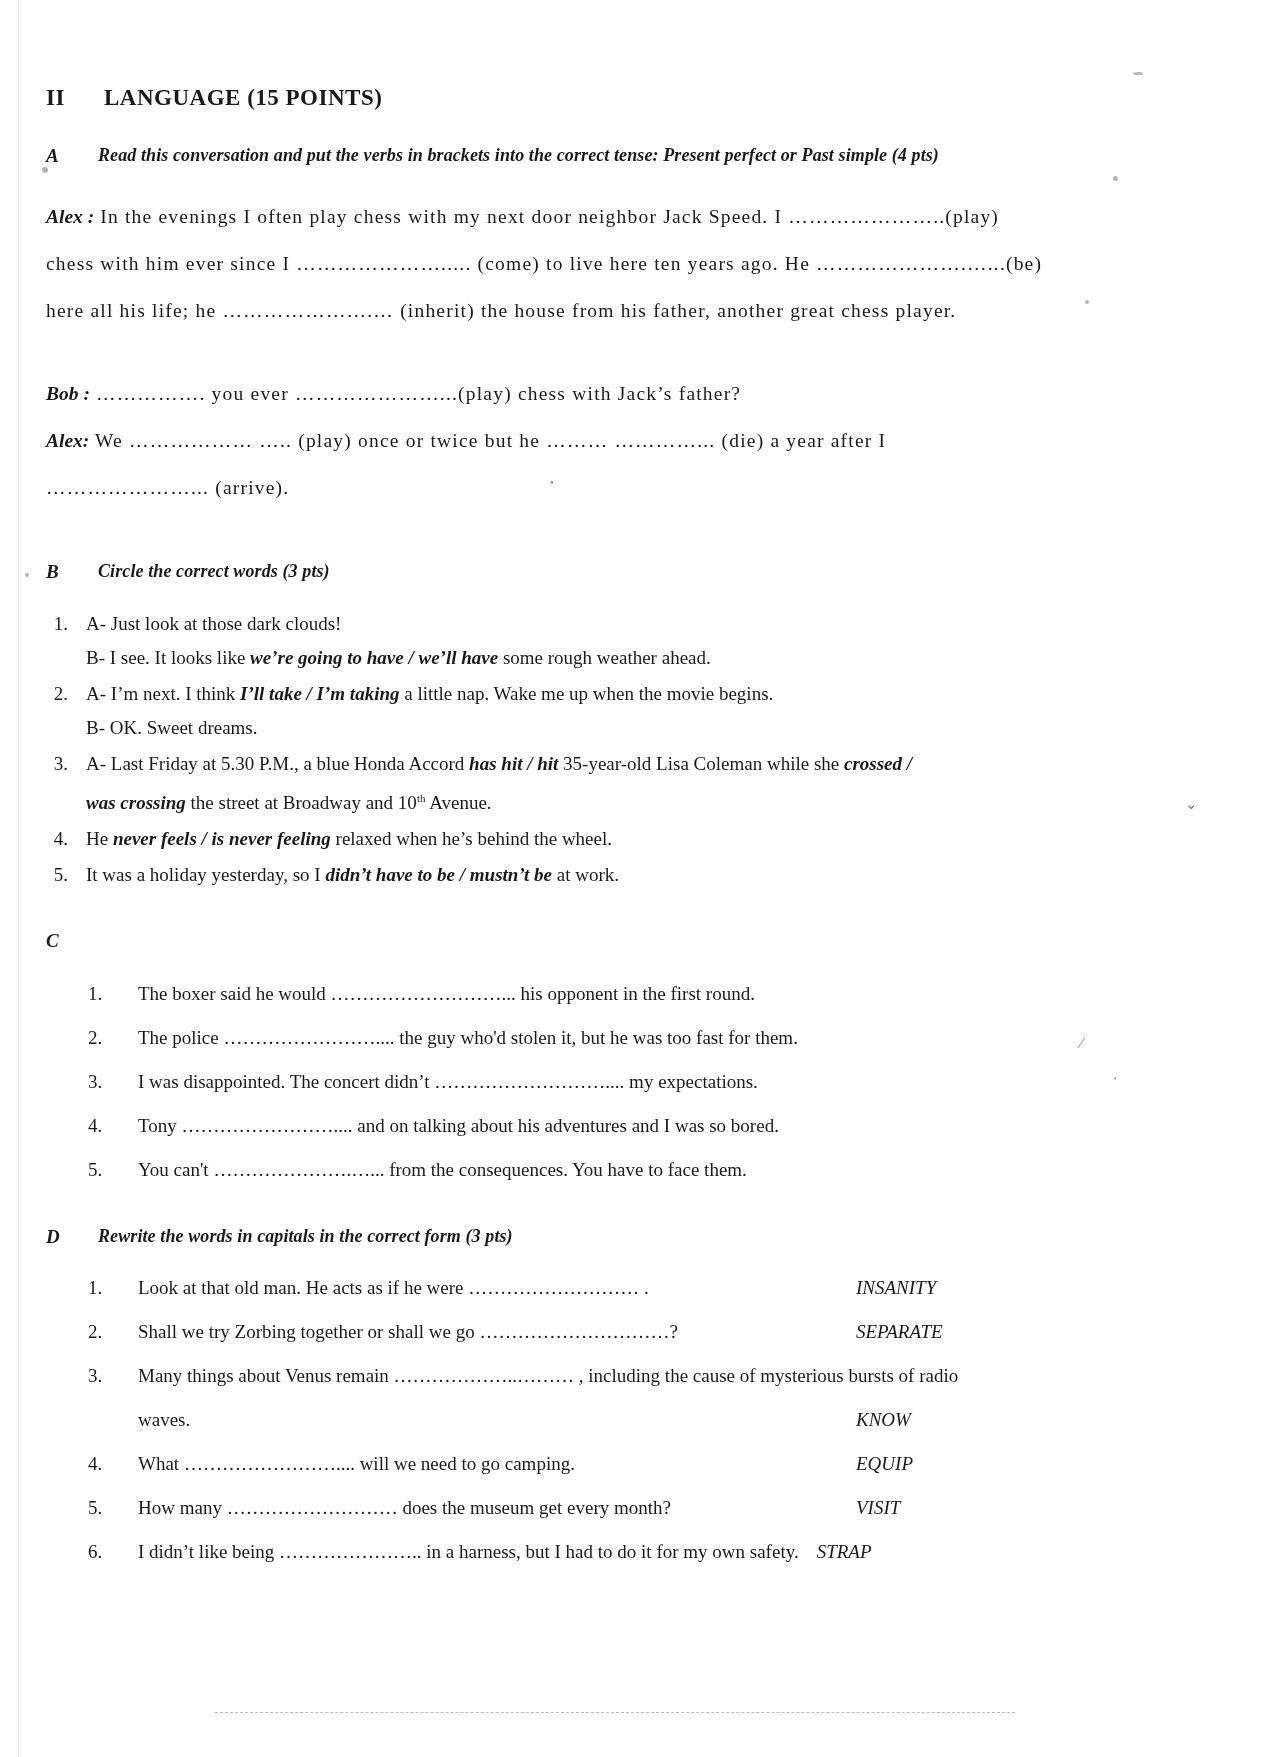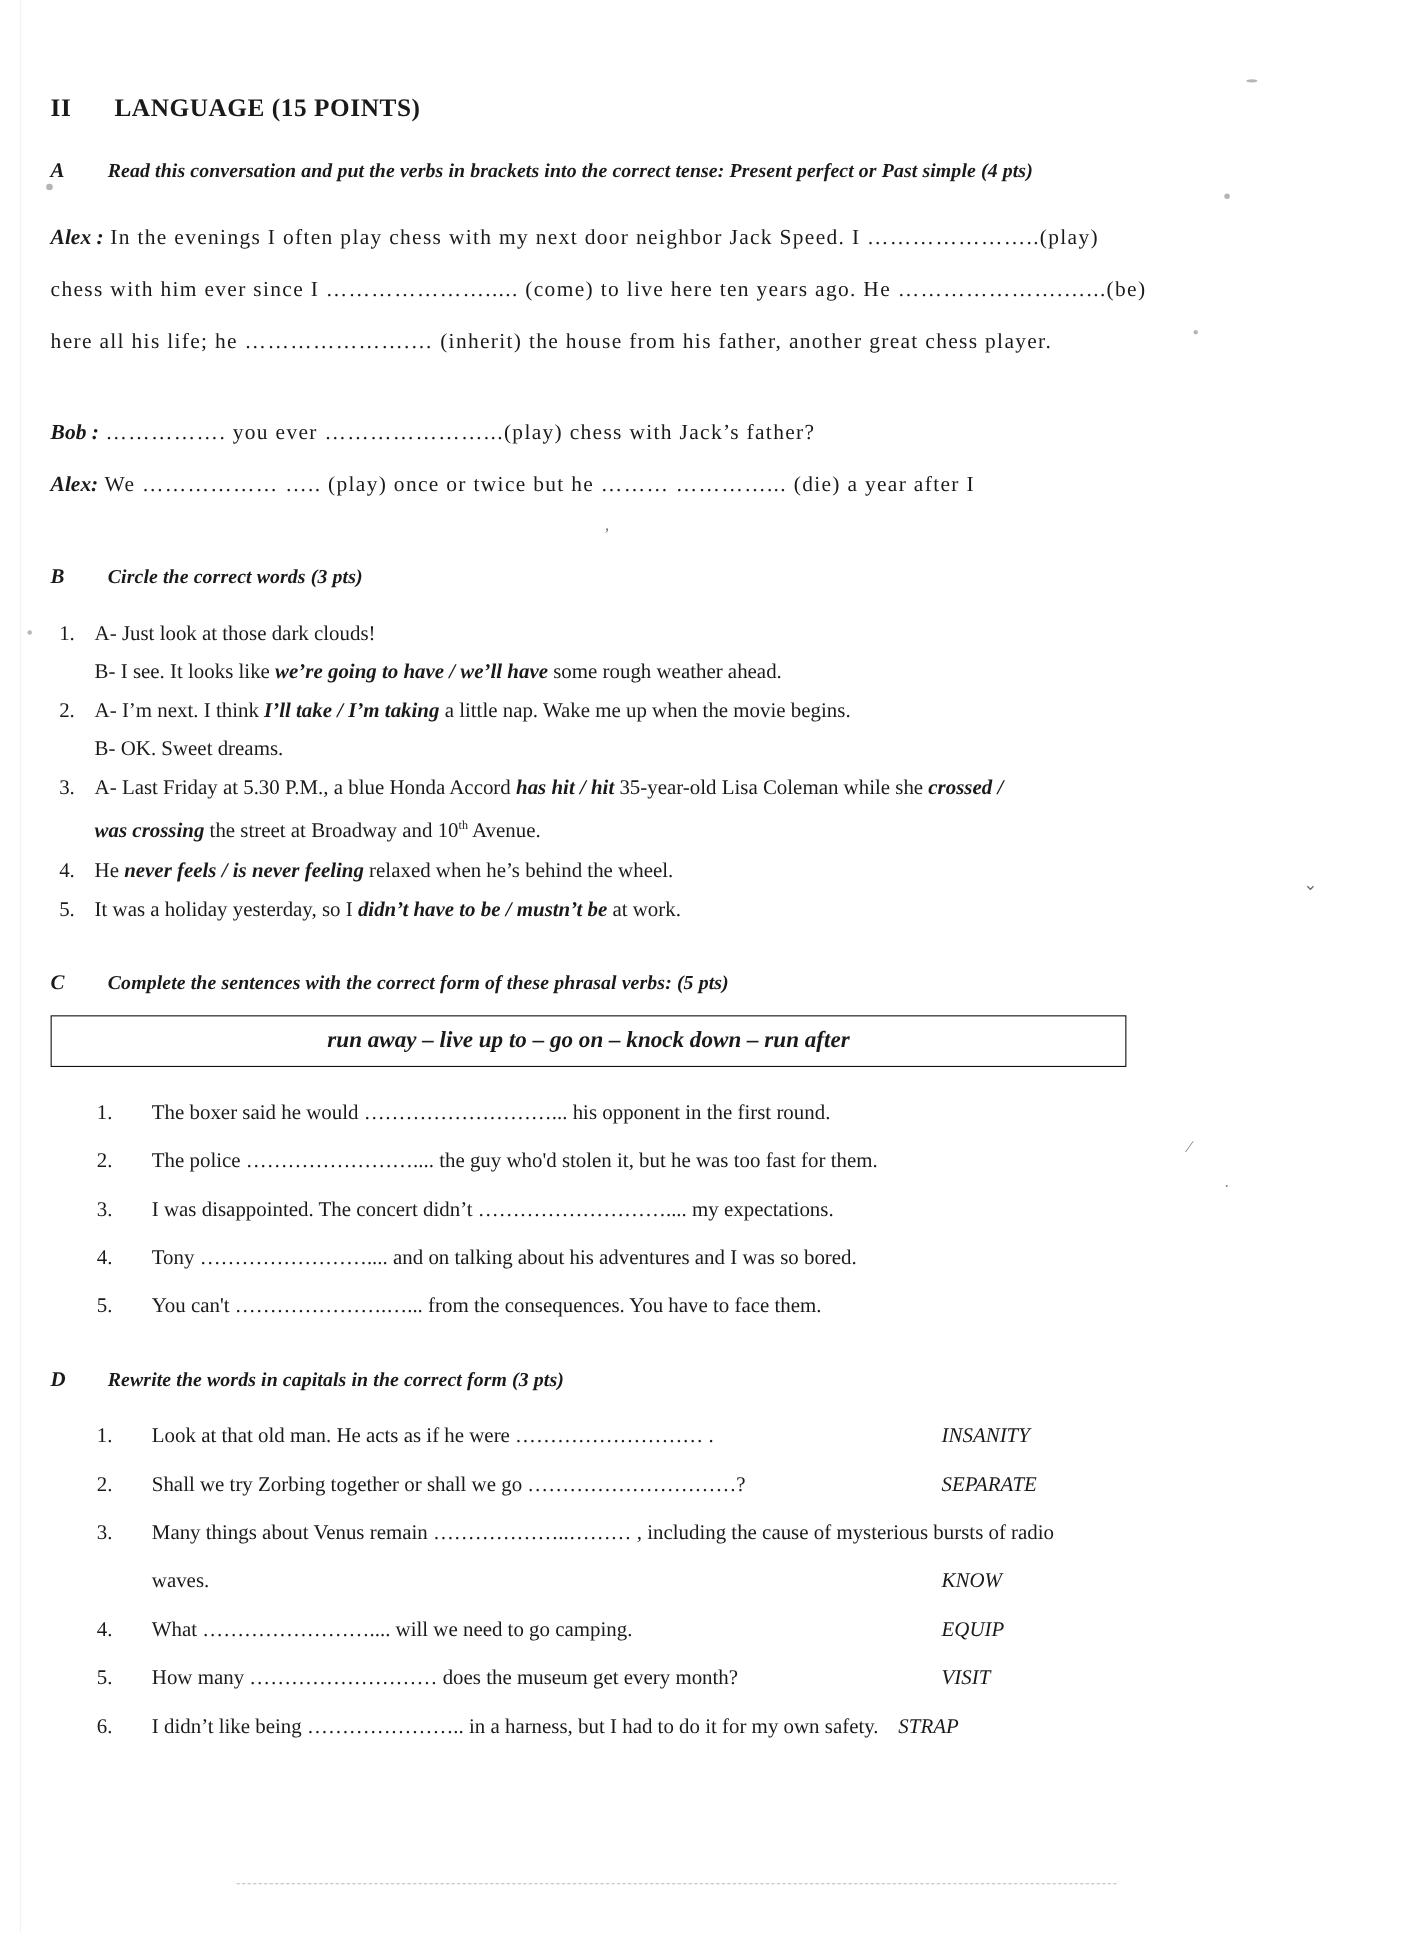--- a/index.html
+++ b/index.html
@@ -223,20 +223,23 @@
       <p>
         <span class="spk">Alex :</span><span class="dots"> In the evenings I often play chess with my next door neighbor Jack Speed. I …………………..(play) chess with him ever since I …………………..... (come) to live here ten years ago. He ………………….…...(be) here all his life; he ………………….… (inherit) the house from his father, another great chess player.</span>
       </p>
       <div class="conv-block2">
         <p>
           <span class="spk">Bob :</span><span class="dots"> ……………. you ever …………………...(play) chess with Jack’s father?</span>
         </p>
         <p>
           <span class="spk">Alex:</span><span class="dots"> We ……………… ….. (play) once or twice but he ……… …………... (die) a year after I</span>
         </p>
+        <p>
+          <span class="dots">…………………... (arrive).</span>
+        </p>
       </div>
     </div>
 
     <div class="task-row" style="margin-top:50px;">
       <div class="task-letter">B</div>
       <div class="task-instr">Circle the correct words (3 pts)</div>
     </div>
 
     <div class="blist">
 
@@ -275,24 +278,22 @@
         <div class="bnum">5.</div>
         <div class="btext">
           <span class="sub"><span>It was a holiday yesterday, so I </span><span class="bold-it">didn’t have to be / mustn’t be</span><span> at work.</span></span>
         </div>
       </div>
 
     </div>
 
     <div class="task-row" style="margin-top:38px;">
       <div class="task-letter">C</div>
-      <div class="task-instr">Complete the sentences with the correct form of these phrasal verbs: (5 pts)</div>
-    </div>
-
-    <div class="verbbox">run away – live up to – go on – knock down – run after</div>
+    </div>
+
 
     <div class="clist">
       <div class="citem">
         <div class="cnum">1.</div>
         <div class="ctext">The boxer said he would ………………………... his opponent in the first round.</div>
       </div>
       <div class="citem">
         <div class="cnum">2.</div>
         <div class="ctext">The police …………………….... the guy who'd stolen it, but he was too fast for them.</div>
       </div>

